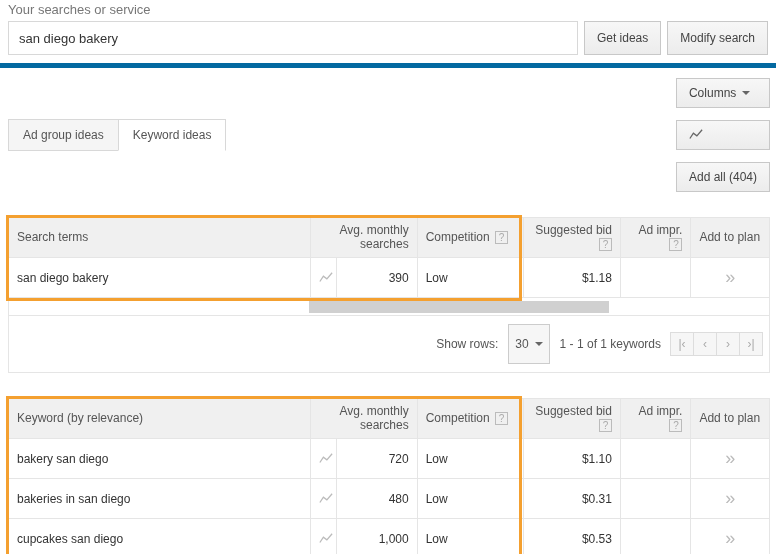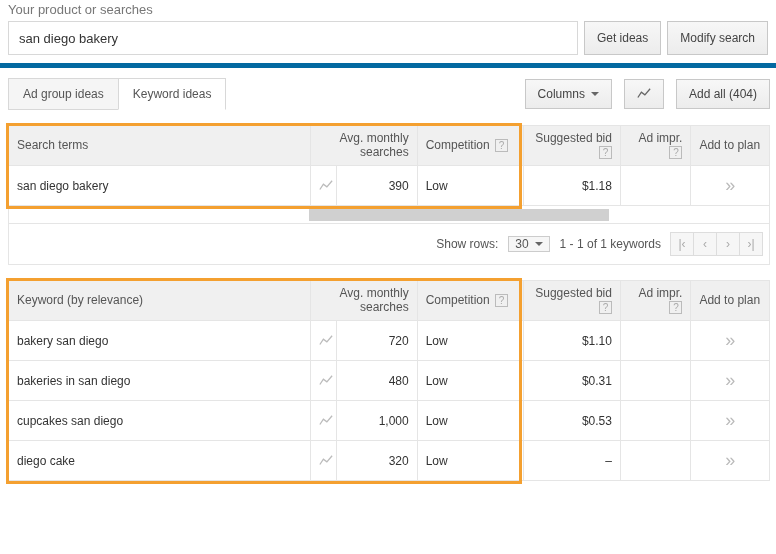--- a/index.html
+++ b/index.html
@@ -23,25 +23,25 @@
   }
   .btn-sm { height:30px; }
   .panel { border-top:5px solid #0369a1; padding:10px 6px 0 8px; }
   .toolbar { display:flex; align-items:center; gap:8px; }
   .tabs { display:flex; }
   .tab {
     padding:8px 14px; border:1px solid #d8d8d8; background:#f5f5f5;
     color:#555; font-size:12px; cursor:pointer; margin-right:-1px;
   }
   .tab.active { background:#fff; border-bottom:1px solid #fff; position:relative; z-index:1;}
-  .toolbar-right { margin-left:auto; display:flex; gap:12px; }
+  .toolbar-right { margin-left:auto; display:flex; gap:12px;flex-direction:column; }
   .triangle-down { display:inline-block; border:4px solid transparent; border-top-color:#666; margin-top:3px;}
   svg.ico { width:14px; height:14px; display:block; }
 
-  .table-wrap { margin-top:15px; position:relative; }
+  .table-wrap { margin-top:25px; position:relative; }
   .highlight-box {
     position:absolute; border:3px solid #f4a030; z-index:5; pointer-events:none;
   }
   table {
     width:100%; border-collapse:collapse; table-layout:fixed;
   }
   th,td {
     border:1px solid #e5e5e5; padding:0 8px;
     font-size:12px; color:#333; text-align:left;
     height:40px; vertical-align:middle;
@@ -71,35 +71,35 @@
   .scrollbar-thumb {
     position:absolute; top:3px; height:12px; background:#d0d0d0;
     left:300px; width:300px;
   }
   .pager {
     display:flex; justify-content:flex-end; align-items:center; gap:10px;
     padding:8px 6px; font-size:12px; color:#555;
     border-left:1px solid #e5e5e5; border-right:1px solid #e5e5e5; border-bottom:1px solid #e5e5e5;
   }
   .select {
-    display:flex; align-items:center; gap:6px; height:16px; padding:0 6px;
+    display:flex; align-items:center; gap:6px; height:40px; padding:0 6px;
     border:1px solid #ccc; background:#f6f6f6; font-size:12px;
   }
   .pager-arrows { display:flex; gap:0; }
   .pg-btn {
     width:24px; height:24px; border:1px solid #ddd; background:#f6f6f6;
     display:flex; align-items:center; justify-content:center; color:#aaa;
     margin-left:-1px; cursor:pointer;
   }
   .col-label { display:block; }
 </style>
 </head>
 <body>
 
-<div class="label">Your product or searches</div>
+<div class="label">Your searches or service</div>
 <div class="top-row">
   <input class="search-input" type="text" value="san diego bakery" style="">
   <button class="btn">Get ideas</button>
   <button class="btn">Modify search</button>
 </div>
 
 <div class="panel">
   <div class="toolbar">
     <div class="tabs">
       <div class="tab">Ad group ideas</div>

